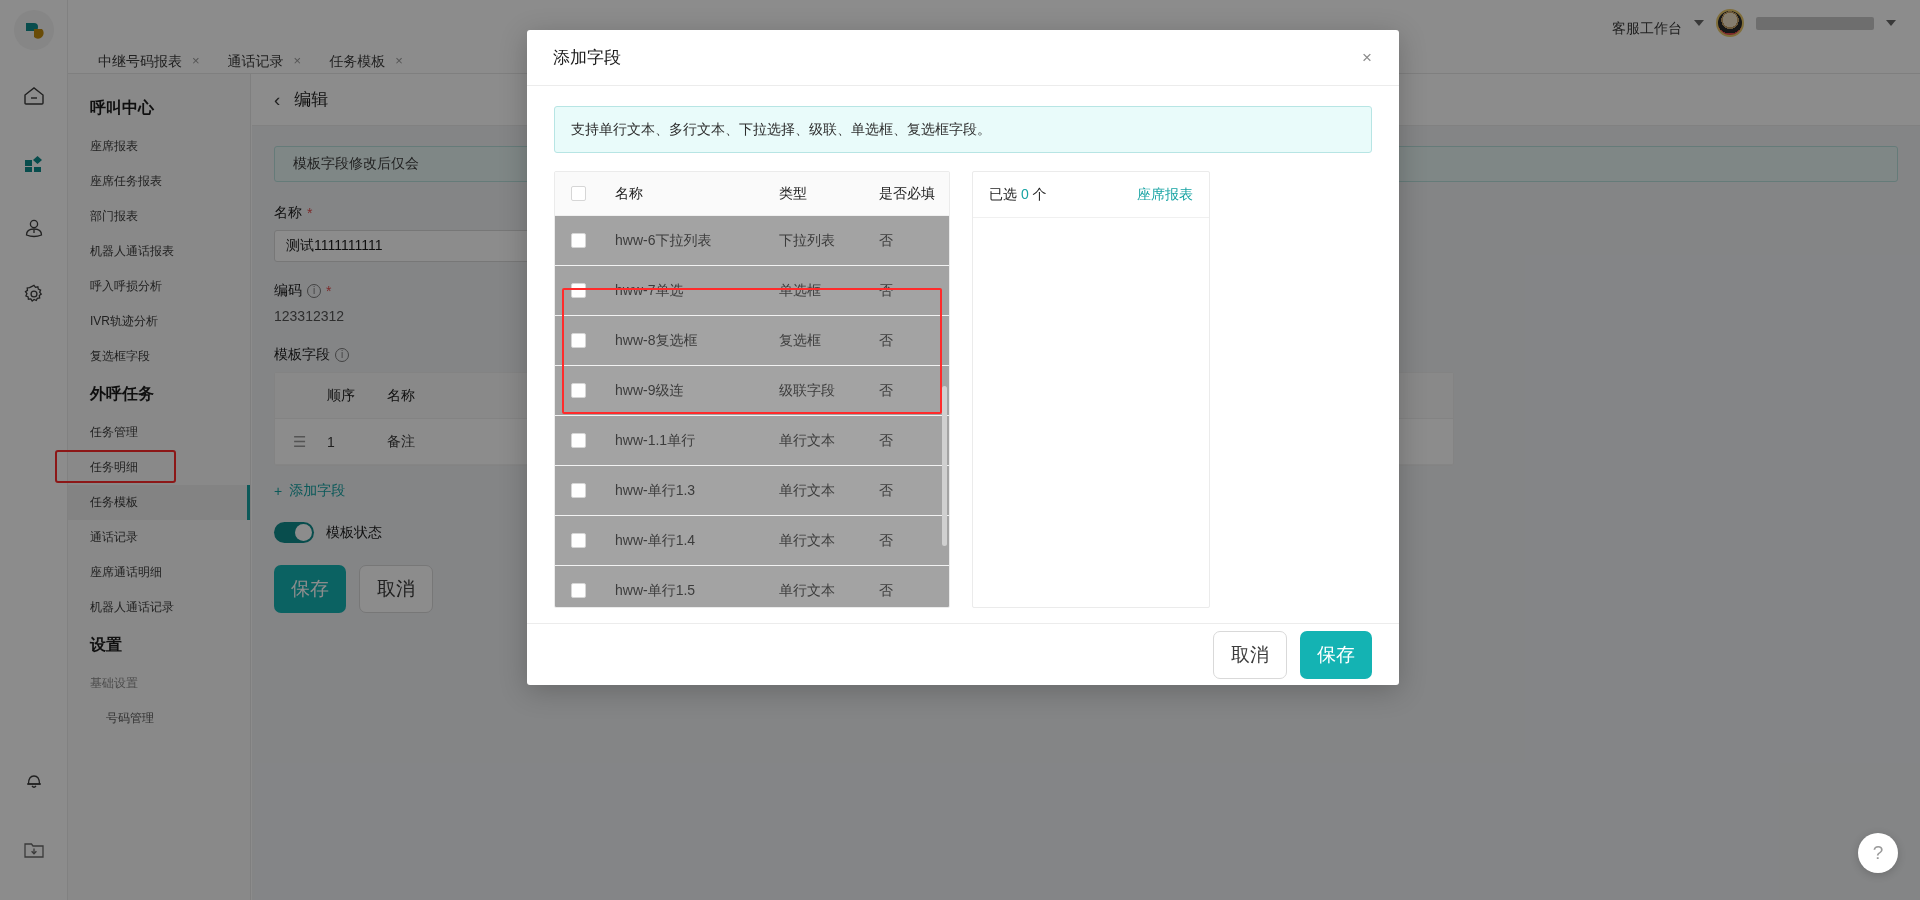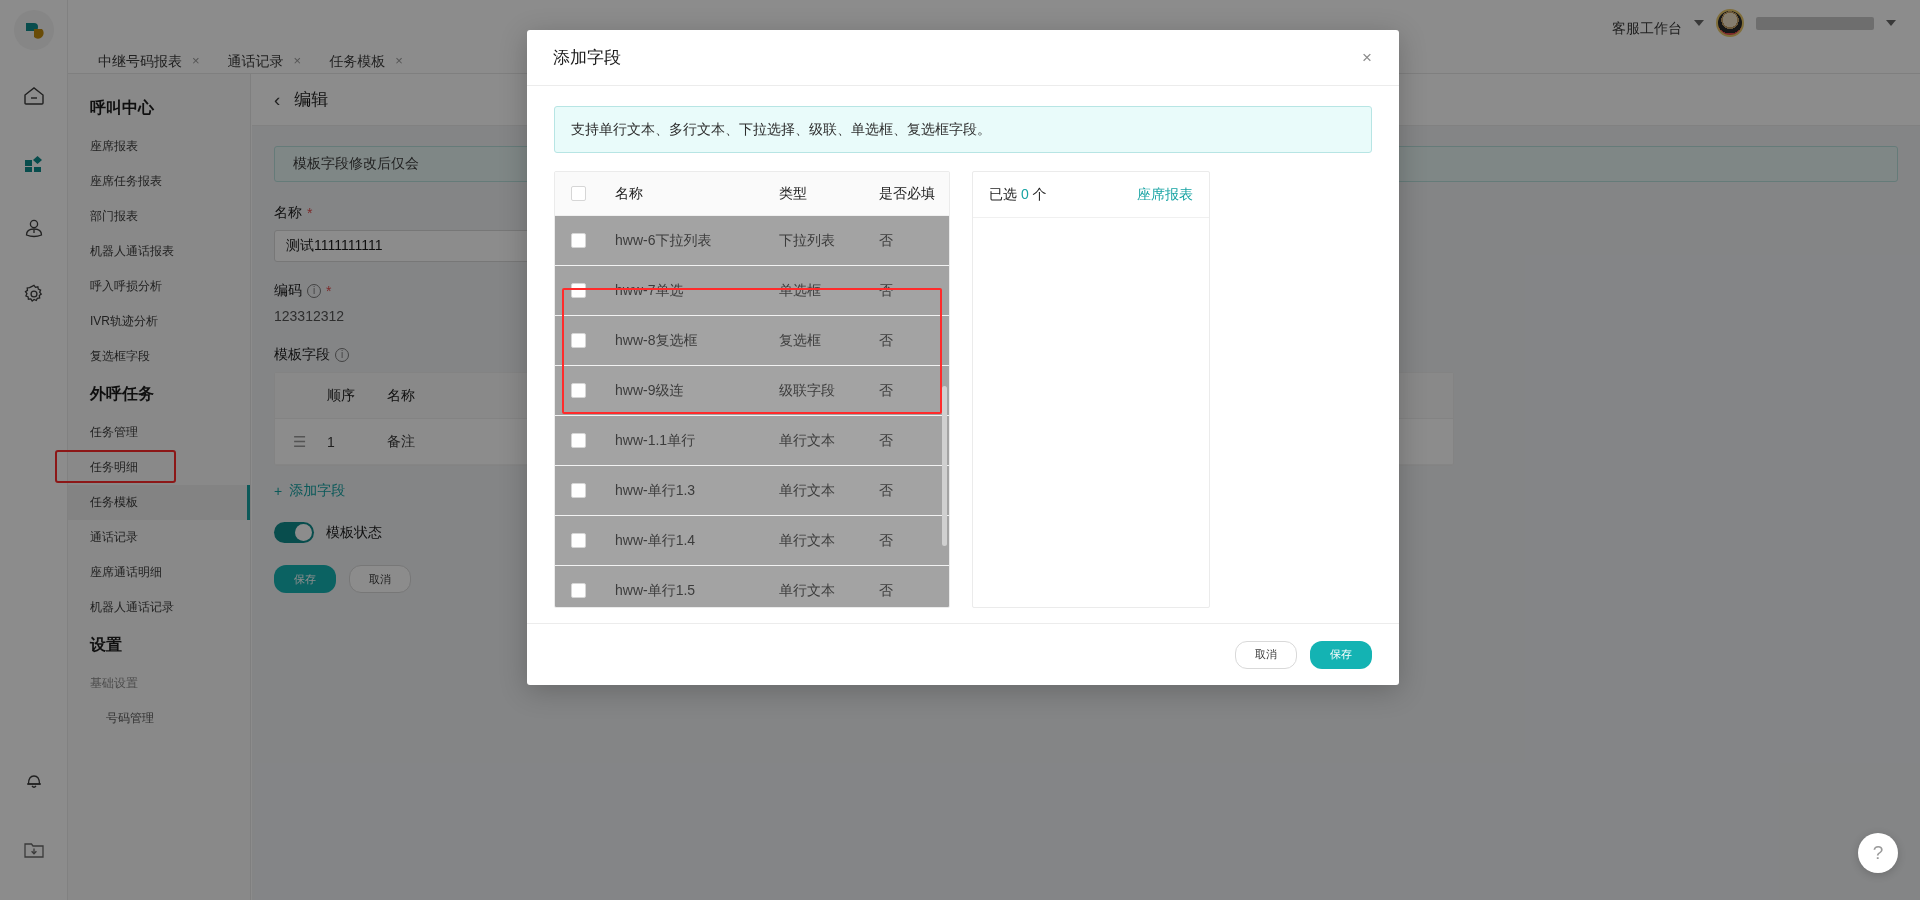--- a/index.html
+++ b/index.html
@@ -171,22 +171,22 @@
     width: 40px; height: 21px; border-radius: 11px; background: #0f8c8c;
     position: relative; cursor: pointer;
   }
   .toggle .knob {
     position: absolute; right: 2px; top: 2px;
     width: 17px; height: 17px; border-radius: 50%; background: #fff;
   }
   .toggle-label { font-size: 14px; color: #1c1c1c; }
   .btn-row { display: flex; gap: 13px; }
   .btn {
-    height: 28px; min-width: 62px; padding: 0 17px; border-radius: 12px;
-    font-size: 11px; display: flex; align-items: center; justify-content: center;
+    height: 48px; min-width: 62px; padding: 0 17px; border-radius: 7px;
+    font-size: 19px; display: flex; align-items: center; justify-content: center;
     cursor: pointer;
   }
   .btn.primary { background: #14b3b3; color: #fff; }
   .btn.ghost { background: #fff; color: #3c3c3c; border: 1px solid #d9d9d9; }
 
   
   .dim {
     position: absolute; inset: 0;
     background: rgba(0,0,0,0.45);
   }

